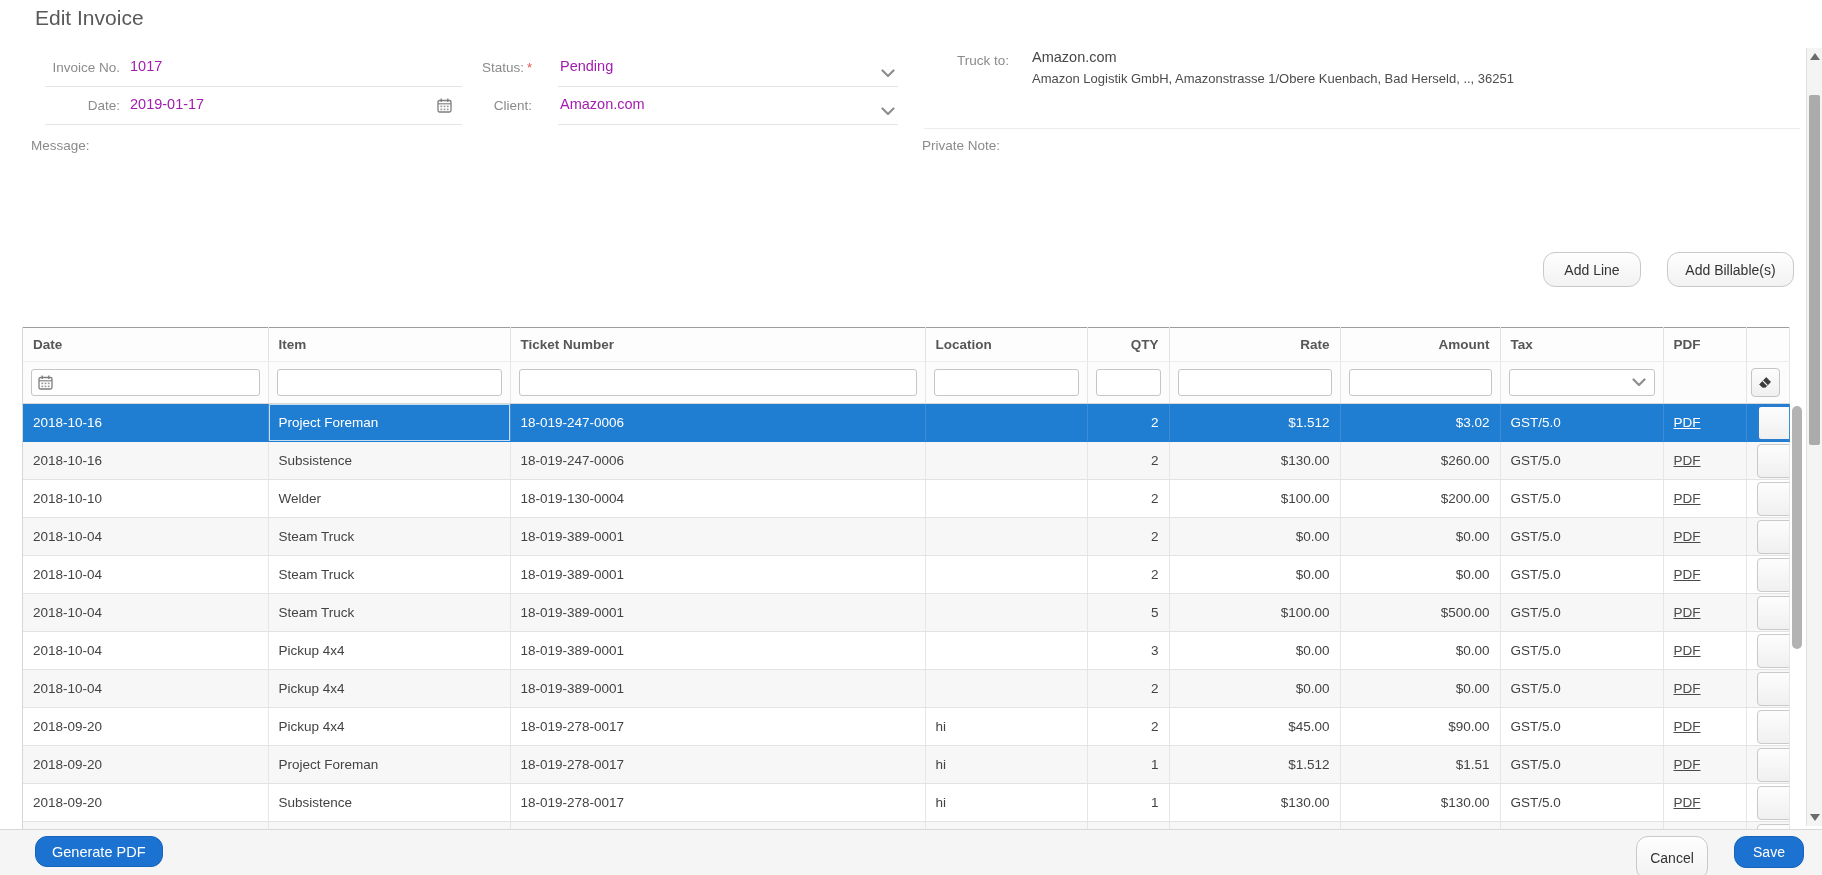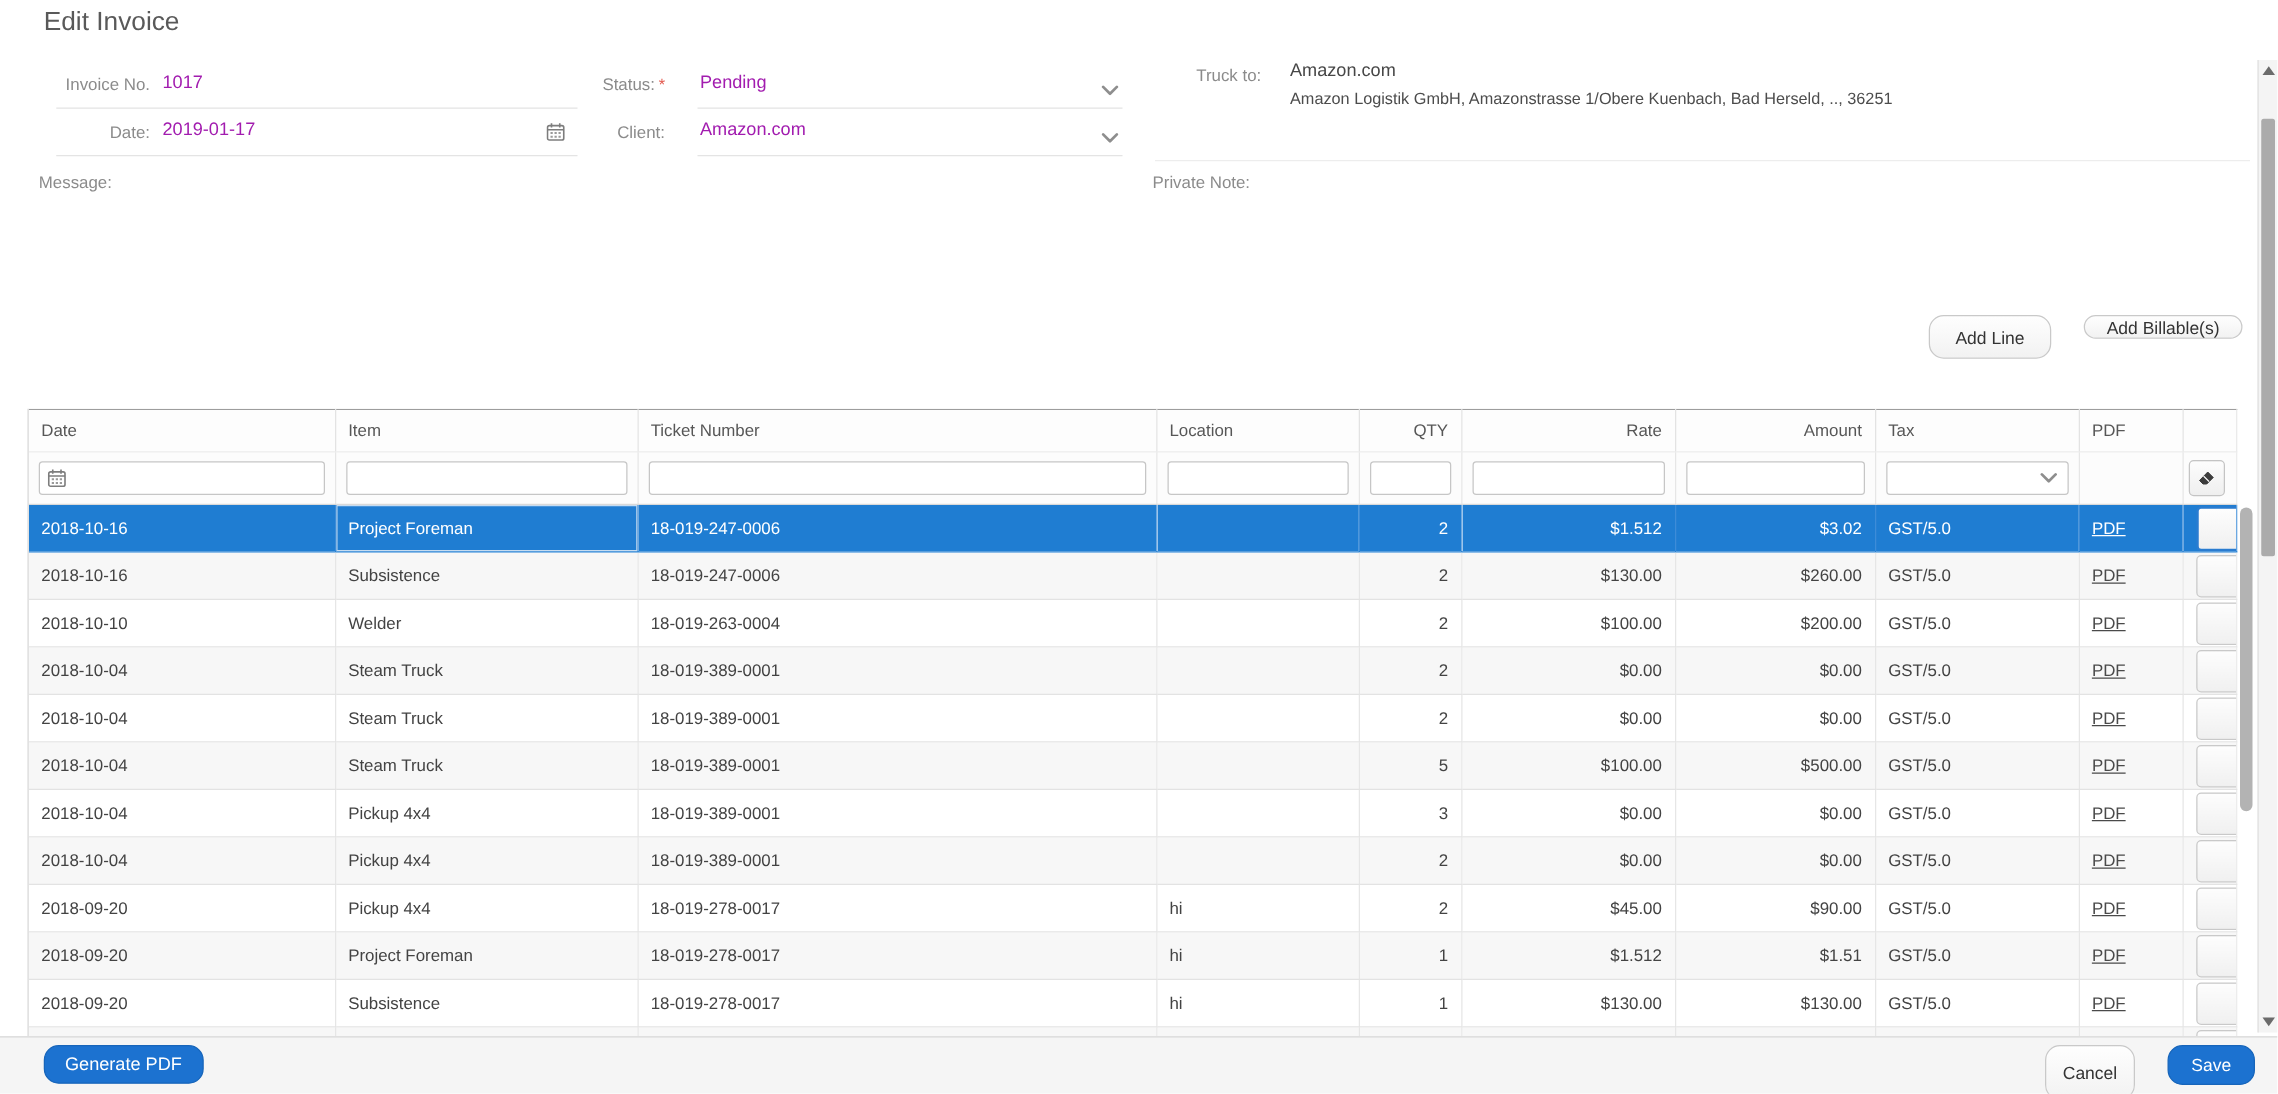--- a/index.html
+++ b/index.html
@@ -20,21 +20,21 @@
   .billed-addr{font-size:13px;color:#4c4c4c;}
   
   .btn{display:flex;align-items:center;justify-content:center;border-radius:12px;
        font-size:14px;cursor:pointer;box-sizing:border-box;}
   .btn-light{background:linear-gradient(#fefefe,#f2f2f2);border:1px solid #c9c9c9;color:#333;}
   .btn-primary{background:#1c72d0;border:1px solid #1765ba;color:#fff;}
   
   .grid-viewport{left:22px;top:327px;width:1767px;height:502px;overflow:hidden;
                  border-left:1px solid #d6d6d6;}
   table{border-collapse:collapse;table-layout:fixed;width:1766px;font-size:13.5px;color:#434343;background:#fff;}
-  th{font-weight:400;color:#575757;text-align:left;padding:8px 10px;height:17px;
+  th{font-weight:700;color:#575757;text-align:left;padding:8px 10px;height:17px;
      border-top:1px solid #9d9d9d;border-right:1px solid #e3e3e3;border-bottom:1px solid #ececec;
      background:#fdfdfd;overflow:hidden;white-space:nowrap;}
   td{border-right:1px solid #e6e6e6;border-bottom:1px solid #e3e3e3;overflow:hidden;white-space:nowrap;box-sizing:border-box;}
   tr.filter-row td{background:#fcfcfc;padding:6px 8px;height:41px;border-bottom:1px solid #d9d9d9;}
   tr.data-row td{padding:0 10px;height:38px;}
   tr.data-row.even td{background:#f7f7f7;}
   tr.data-row.selected td{background:#1f7dd2;color:#fff;border-right-color:#3d8cd8;border-bottom-color:#1f7dd2;}
   tr.data-row.selected td.focused-cell{box-shadow:inset 0 0 0 1px #c6dcf1;}
   th.r, td.r{text-align:right;}
   .f-wrap{position:relative;width:100%;height:27px;}
@@ -117,21 +117,21 @@
 
 <div class="abs lbl" style="left:880px;top:53px;width:129px;">Truck to:</div>
 <div class="abs billed-name" style="left:1032px;top:49px;">Amazon.com</div>
 <div class="abs billed-addr" style="left:1032px;top:71px;">Amazon Logistik GmbH, Amazonstrasse 1/Obere Kuenbach, Bad Herseld, .., 36251</div>
 <div class="abs underline" style="left:924px;top:128px;width:876px;background:#ededed;"></div>
 
 <div class="abs lbl" style="left:31px;top:138px;text-align:left;">Message:</div>
 <div class="abs lbl" style="left:922px;top:138px;text-align:left;">Private Note:</div>
 
 <div class="abs btn btn-light" style="left:1543px;top:252px;width:98px;height:35px;">Add Line</div>
-<div class="abs btn btn-light" style="left:1667px;top:252px;width:127px;height:19px;">Add Billable(s)</div>
+<div class="abs btn btn-light" style="left:1667px;top:252px;width:127px;height:35px;">Add Billable(s)</div>
 
 <div class="abs grid-viewport">
   <table>
     <colgroup>
       <col style="width:245px">
         <col style="width:242px">
         <col style="width:415px">
         <col style="width:162px">
       <col style="width:82px">
         <col style="width:171px">
@@ -230,21 +230,21 @@
     <td class="c-pdf"><a class="pdf-link">PDF</a></td>
     <td class="c-actions">
       <div class="row-menu-btn">
               <span class="icon-slot"></span>
             </div>
     </td>
   </tr>
         <tr class="data-row">
     <td class="c-date">2018-10-10</td>
     <td class="c-item">Welder</td>
-    <td class="c-ticket">18-019-263-0004</td>
+    <td class="c-ticket">18-019-130-0004</td>
     <td class="c-location"></td>
     <td class="c-qty r">2</td>
     <td class="c-rate r">$100.00</td>
     <td class="c-amount r">$200.00</td>
     <td class="c-tax">GST/5.0</td>
     <td class="c-pdf"><a class="pdf-link">PDF</a></td>
     <td class="c-actions">
       <div class="row-menu-btn">
               <span class="icon-slot"></span>
             </div>

